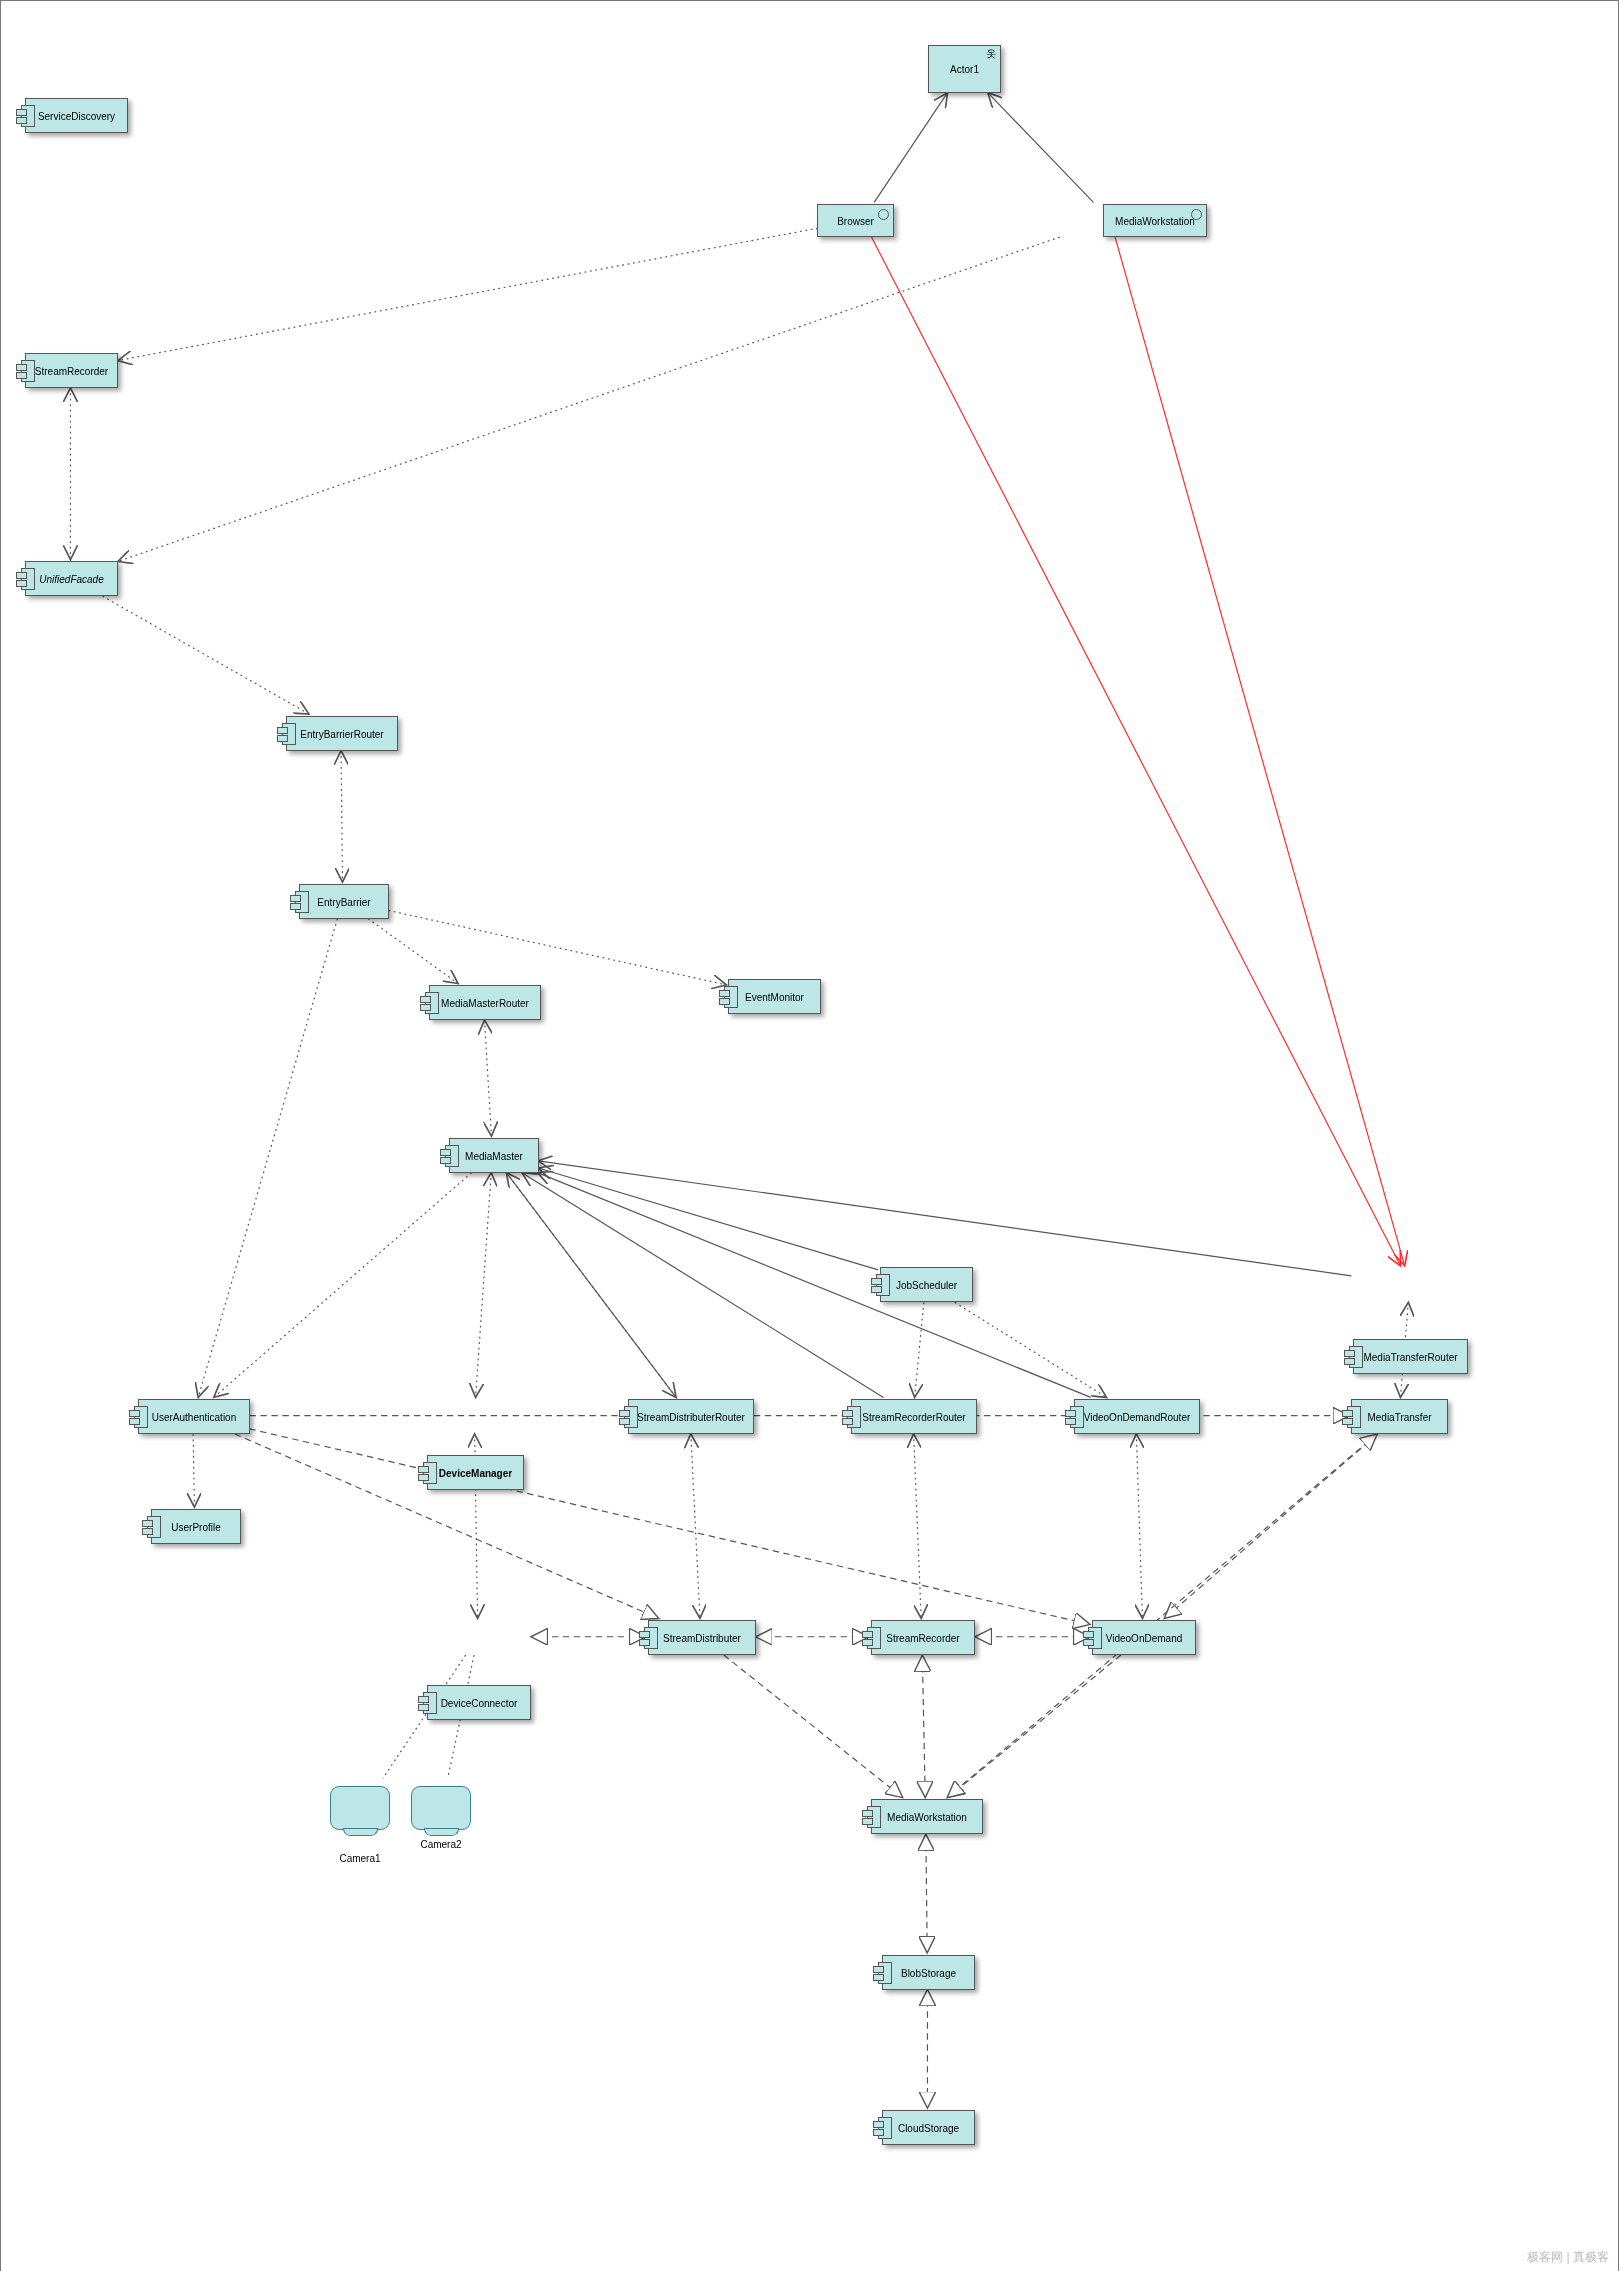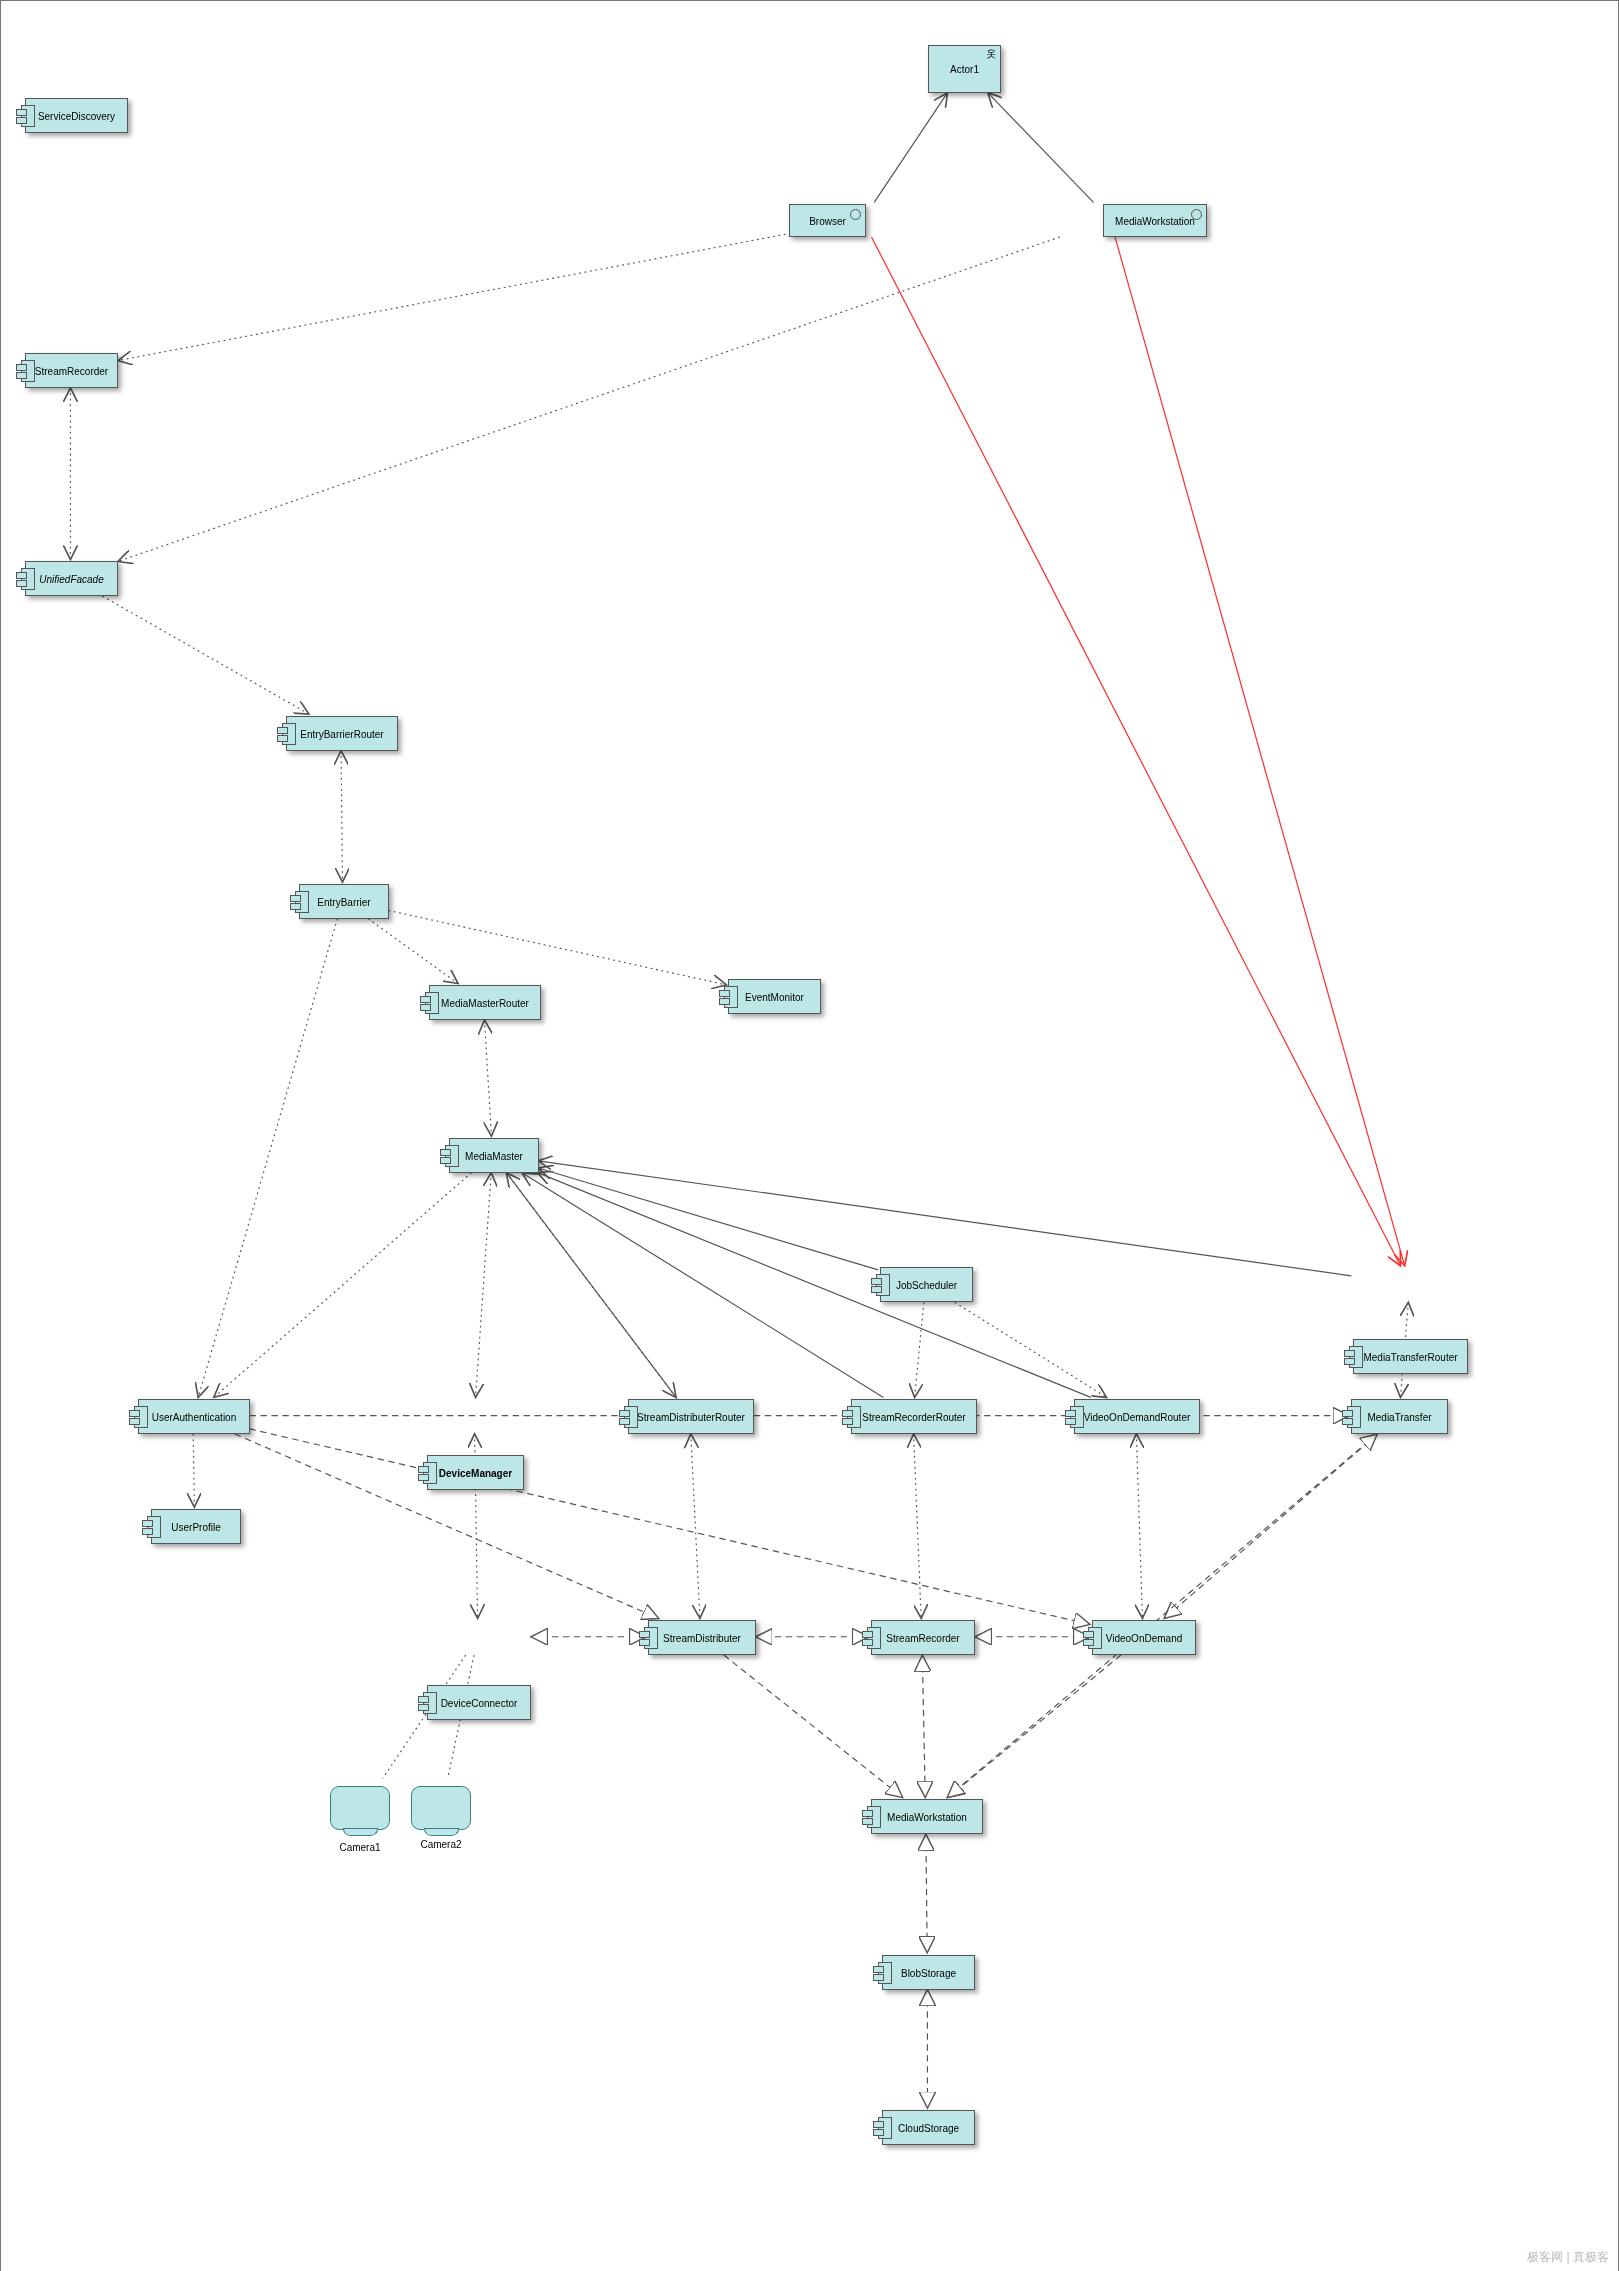--- a/index.html
+++ b/index.html
@@ -83,21 +83,21 @@
       <line x1="1012.2352941176471" y1="2006" x2="1013.7647058823529" y2="2136" stroke="#555" stroke-width="1.3" stroke-dasharray="7 5" marker-end="url(#ah-tri)" marker-start="url(#ah-tri-s)"></line>
       <line x1="1014" y1="2176" x2="1014" y2="2306" stroke="#555" stroke-width="1.3" stroke-dasharray="7 5" marker-end="url(#ah-tri)" marker-start="url(#ah-tri-s)"></line>
       <line x1="508.5625" y1="1810" x2="417.859375" y2="1945" stroke="#555" stroke-width="1.3" stroke-dasharray="2 4"></line>
       <line x1="517.7291666666666" y1="1810" x2="488.9010416666667" y2="1945" stroke="#555" stroke-width="1.3" stroke-dasharray="2 4"></line>
     </svg>
   <div class="wm">极客网 | 真极客</div>
 <div class="node" style="left: 927px; top: 44px; width: 71px; height: 46px;">
       <div class="lbl">Actor1</div>
       <div class="actor-icon">옷</div>
     </div>
-    <div class="node" style="left: 788px; top: 203px; width: 75px; height: 31px;">
+    <div class="node" style="left: 816px; top: 203px; width: 75px; height: 31px;">
       <div class="lbl">Browser</div>
       <div class="circ"></div>
     </div>
     <div class="node" style="left: 1058px; top: 203px; width: 102px; height: 31px; margin-left: 44px;">
       <div class="lbl">MediaWorkstation</div>
       <div class="circ"></div>
     </div>
     <div class="node" style="left: 24px; top: 97px; width: 101px; height: 33px;">
       <div class="lbl">ServiceDiscovery</div>
       <div class="plug" style="top: 6.4px;"></div>
@@ -190,21 +190,21 @@
       <div class="lbl">BlobStorage</div>
       <div class="plug" style="top: 6.4px;"></div>
     </div>
     <div class="node" style="left: 881px; top: 2109px; width: 91px; height: 33px;">
       <div class="lbl">CloudStorage</div>
       <div class="plug" style="top: 6.4px;"></div>
     </div>
     <div class="cam" style="left: 327px; top: 1785px; width: 64px;">
       <div class="dev"></div>
       <div class="base"></div>
-      <div style="margin-top:6px">Camera1</div>
+      <div style="margin-top:17px">Camera1</div>
     </div>
     <div class="cam" style="left: 408px; top: 1785px; width: 64px;">
       <div class="dev"></div>
       <div class="base"></div>
       <div style="margin-top:3.7px">Camera2</div>
     </div>
   </div>
 
 
 </body></html>

